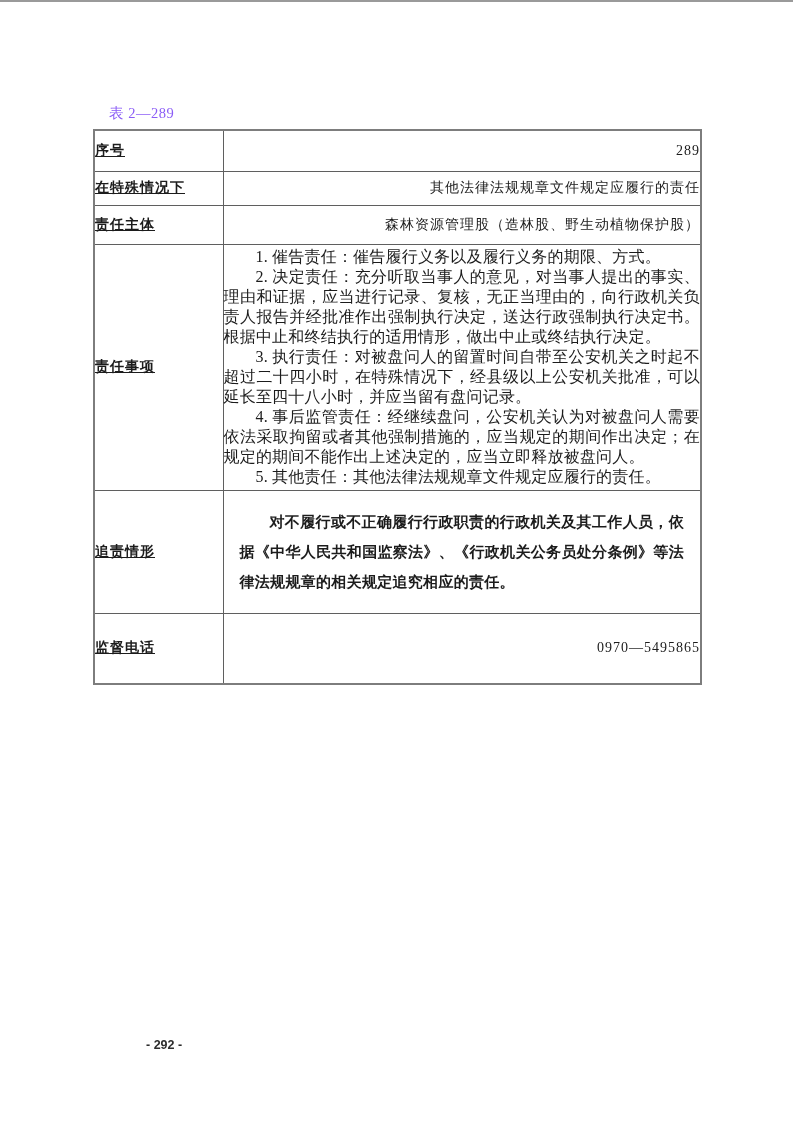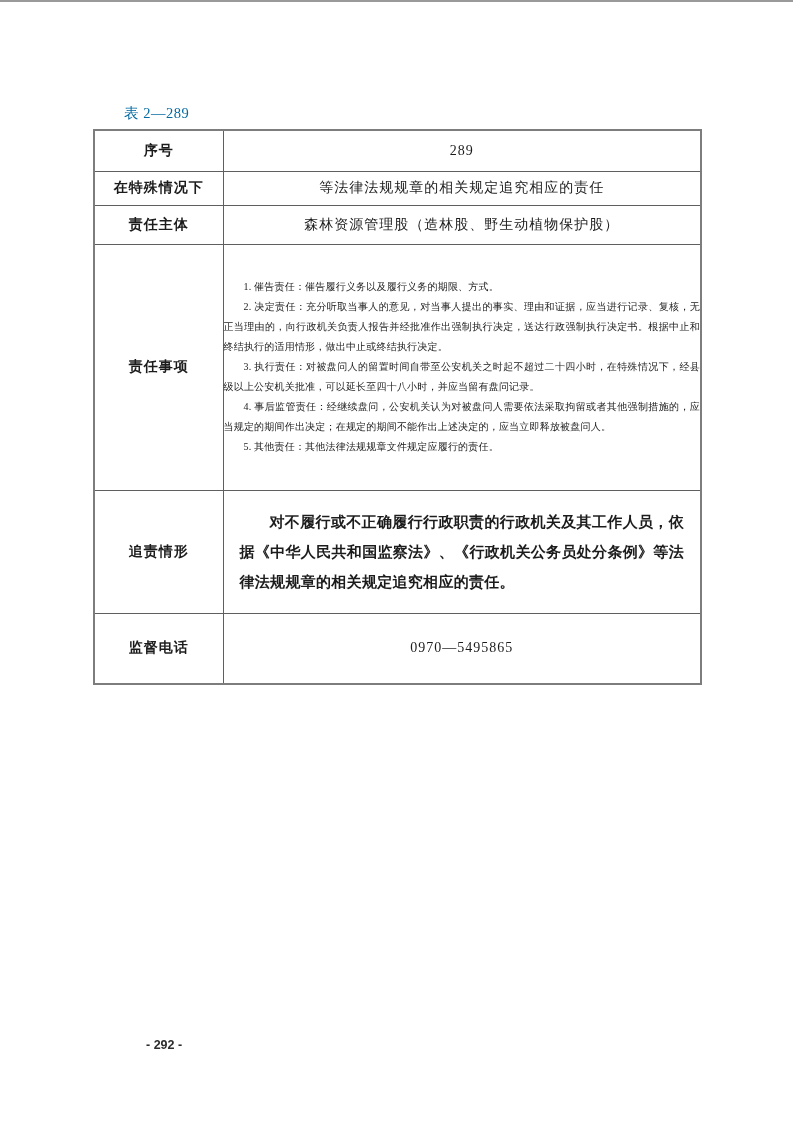--- a/index.html
+++ b/index.html
@@ -19,25 +19,25 @@
   .top-edge {
     position: absolute;
     top: 0;
     left: 0;
     width: 793px;
     height: 2px;
     background: #9a9a9a;
   }
   .caption {
     position: absolute;
-    left: 124px;
+    left: 109px;
     top: 104px;
     font-size: 14.5px;
     letter-spacing: 0.5px;
-    color: #0369a1;
+    color: #8b5cf6;
     white-space: nowrap;
   }
   table.doc-table {
     position: absolute;
     left: 93px;
     top: 129px;
     width: 607px;
     border-collapse: collapse;
     table-layout: fixed;
     border: 2px solid #7d7d7d;
@@ -55,39 +55,40 @@
   tr.r1 { height: 41px; }
   tr.r2 { height: 37px; }
   tr.r3 { height: 34px; }
   tr.r4 { height: 39px; }
   tr.r5 { height: 246px; }
   tr.r6 { height: 100px; }
   tr.r7 { height: 71px; }
 
   td.label-cell {
     font-weight: bold;
-    text-align: center;
+    text-align: left;
     letter-spacing: 1px;
     font-size: 14.5px;
+    text-decoration: underline;
   }
   td.value-center {
-    text-align: center;
+    text-align: right;
     letter-spacing: 1px;
     margin-left: 8px;
   }
   td.duty-cell {
     vertical-align: top;
     padding: 4px 7px 3px 7px;
   }
   td.duty-cell p {
     margin: 0;
     text-indent: 2em;
     text-align: justify;
     line-height: 20px;
-    font-size: 10px;
+    font-size: 16px;
     letter-spacing: 0.2px;
   }
   td.accountability-cell {
     vertical-align: top;
     padding: 6px 9px 4px 9px;
   }
   td.accountability-cell p {
     margin: 16px;
     text-indent: 2em;
     text-align: justify;
@@ -121,21 +122,21 @@
       <col class="col-label">
       <col class="col-value">
     </colgroup>
     <tbody>
       <tr class="r1">
         <td class="label-cell">序号</td>
         <td class="value-center">289</td>
       </tr>
       <tr class="r3">
         <td class="label-cell">在特殊情况下</td>
-        <td class="value-center">等法律法规规章的相关规定追究相应的责任</td>
+        <td class="value-center">其他法律法规规章文件规定应履行的责任</td>
       </tr>
       <tr class="r4">
         <td class="label-cell">责任主体</td>
         <td class="value-center">森林资源管理股（造林股、野生动植物保护股）</td>
       </tr>
       <tr class="r5">
         <td class="label-cell">责任事项</td>
         <td class="duty-cell">
           <p>1. 催告责任：催告履行义务以及履行义务的期限、方式。</p>
           <p>2. 决定责任：充分听取当事人的意见，对当事人提出的事实、理由和证据，应当进行记录、复核，无正当理由的，向行政机关负责人报告并经批准作出强制执行决定，送达行政强制执行决定书。根据中止和终结执行的适用情形，做出中止或终结执行决定。</p>

